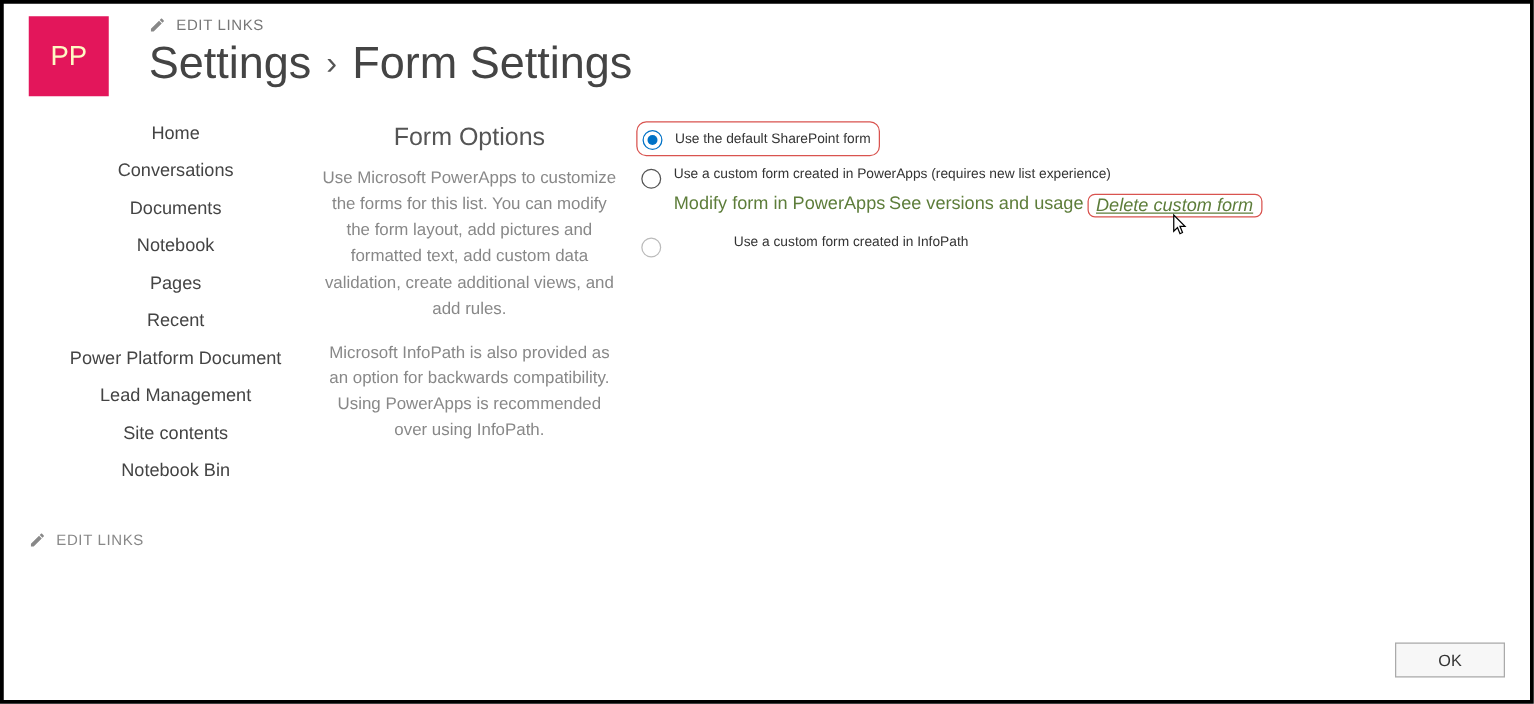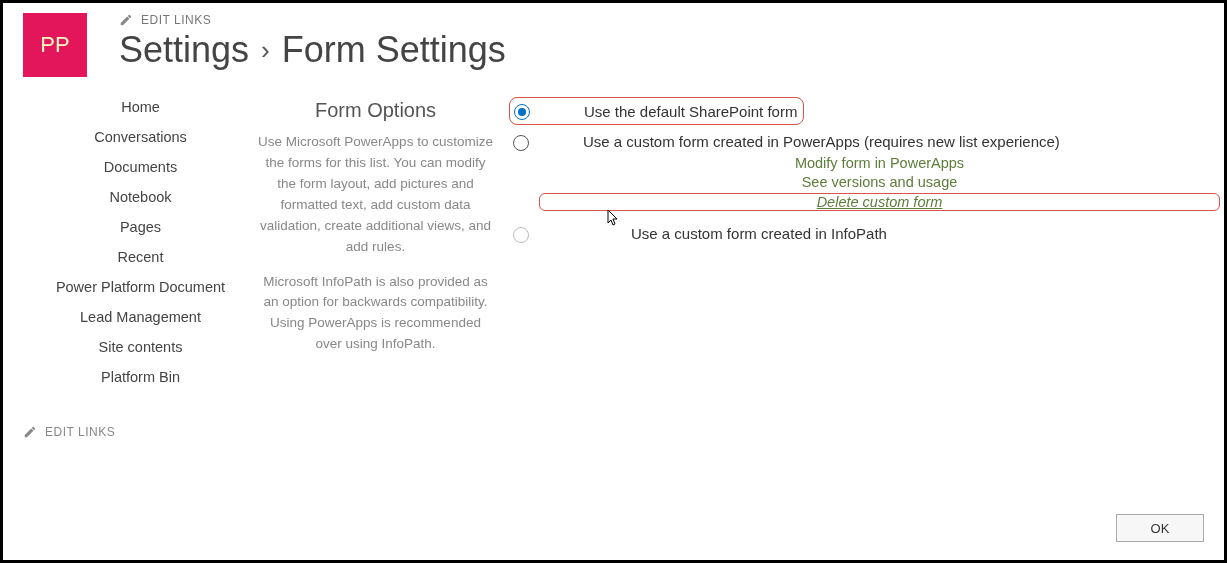--- a/index.html
+++ b/index.html
@@ -127,36 +127,35 @@
     .radio.selected { border-color: #0072c6; }
     .radio.selected::after {
       content: "";
       width: 8px; height: 8px;
       background: #0072c6;
       border-radius: 50%;
     }
     .radio.disabled { border-color: #bbb; }
     .opt-label {
       color: #333;
-      font-size: 15px;
-      margin-left: 44px;
+      font-size: 11px;
     }
     .highlight-red {
       border: 1.5px solid #d9534f;
       border-radius: 8px;
       padding: 4px 6px 4px 4px;
       margin: -4px -6px -4px -4px;
       display: inline-flex;
       align-items: center;
     }
     .sub-links {
       margin-left: 26px;
       margin-top: 4px;
       display: flex;
-      flex-direction: column;
+      flex-direction: row;
       gap: 3px;
     }
     .sub-link {
       color: #5d7d3a;
       font-size: 14.5px;
       cursor: pointer;
     }
     .sub-link.hover {
       text-decoration: underline;
       font-style: italic;
@@ -216,21 +215,21 @@
   <div class="quicklaunch">
     <div class="ql-item">Home</div>
     <div class="ql-item">Conversations</div>
     <div class="ql-item">Documents</div>
     <div class="ql-item">Notebook</div>
     <div class="ql-item">Pages</div>
     <div class="ql-item">Recent</div>
     <div class="ql-item">Power Platform Document</div>
     <div class="ql-item">Lead Management</div>
     <div class="ql-item">Site contents</div>
-    <div class="ql-item">Platform Bin</div>
+    <div class="ql-item">Notebook Bin</div>
     <div class="ql-edit">
       <span class="pencil">
         <svg viewBox="0 0 16 16" fill="#888">
             <path d="M2 11.5V14h2.5l7.4-7.4-2.5-2.5L2 11.5zM13.7 4.8c.3-.3.3-.7 0-1l-1.5-1.5c-.3-.3-.7-.3-1 0l-1.2 1.2 2.5 2.5 1.2-1.2z"></path>
           </svg>
       </span>
       <span>EDIT LINKS</span>
     </div>
   </div>
 

